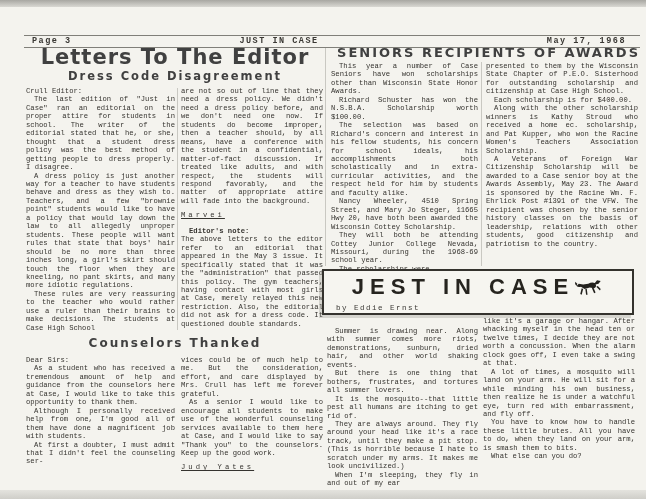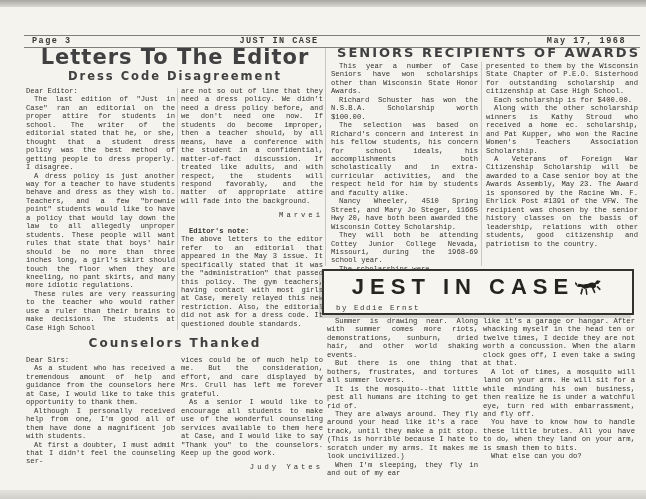--- a/index.html
+++ b/index.html
@@ -15,21 +15,21 @@
   .headline{position:absolute;text-align:center;font-family:"DejaVu Sans","Liberation Sans",sans-serif;
           font-weight:bold;color:#404040;}
   .lt-headline{left:28px;top:45px;width:294px;font-size:21px;letter-spacing:1px;}
   .lt-subhead{left:28px;top:69px;width:294px;font-size:11.5px;letter-spacing:2px;}
   .sr-headline{left:326px;top:45px;width:314px;font-size:13px;letter-spacing:2px;text-align:right;}
   .cn-headline{left:28px;top:336px;width:294px;font-size:12px;letter-spacing:2px;}
   .col{position:absolute;font-size:7.2px;line-height:8.45px;text-align:justify;}
   .col p{margin:0;text-indent:8px;}
   .col.cont p:first-child{text-indent:0;}
   .col p.salut{text-indent:0;}
-  .sig{display:block;text-align:right;letter-spacing:3px;margin:6px 0 7px 0;text-indent:0;}
+  .sig{display:block;text-align:left;letter-spacing:3px;margin:6px 0 7px 0;text-indent:0;text-decoration:underline;}
   .notelbl{margin:2px 0 0 0;text-indent:0;font-weight:bold;}
   .jest-box{position:absolute;left:322px;top:269px;width:308px;height:42px;
           border:2px solid #34322d;background:#f6f5f0;box-shadow:-3px 3px 0 rgba(120,118,110,.25);}
   .jest-title-row{display:flex;align-items:center;justify-content:center;margin-top:3px;}
   .jest-title{font-family:"Liberation Sans","DejaVu Sans",sans-serif;font-weight:bold;
           font-size:22px;letter-spacing:6px;color:#26241f;}
   .jest-byline{position:absolute;left:12px;bottom:1px;font-size:7.5px;letter-spacing:1.5px;color:#3a3834;}
   .jest-icon{display:inline-block;line-height:0;}
 </style>
 </head>
@@ -48,21 +48,21 @@
   <div class="hdr" style="right:20px;position:absolute;">May 17, 1968</div>
 
   <div class="vrule" style="left:177px;top:88px;height:242px;"></div>
   <div class="vrule" style="left:325px;top:48px;height:218px;"></div>
   <div class="vrule" style="left:481px;top:62px;height:204px;"></div>
 
   <div class="headline lt-headline">Letters To The Editor</div>
   <div class="headline lt-subhead">Dress Code Disagreement</div>
 
   <div class="col" style="left:26px;top:87px;width:149px;">
-    <p class="salut">Dear Editor:</p>
+    <p class="salut">Crull Editor:</p>
     <span><p>The last edition of "Just in Case" ran an editorial on the proper attire for students in school. The writer of the editorial stated that he, or she, thought that a student dress policy was the best method of getting people to dress properly. I disagree.</p><p>A dress policy is just another way for a teacher to have students behave and dress as they wish to. Teachers, and a few "brownie point" students would like to have a policy that would lay down the law to all allegedly unproper students. These people will want rules that state that boys' hair should be no more than three inches long, a girl's skirt should touch the floor when they are kneeling, no pant skirts, and many more idiotic regulations.</p><p>These rules are very reassuring to the teacher who would rather use a ruler than their brains to make decisions. The students at Case High School</p></span>
   </div>
 
   <div class="col cont" style="left:181px;top:87px;width:142px;">
     <span><p>are not so out of line that they need a dress policy. We didn't need a dress policy before, and we don't need one now. If students do become improper, then a teacher should, by all means, have a conference with the student in a confidential, matter-of-fact discussion. If treated like adults, and with respect, the students will respond favorably, and the matter of appropriate attire will fade into the background.</p></span>
     <span class="sig">Marvei</span>
     <p class="notelbl">Editor's note:</p>
     <span><p>The above letters to the editor refer to an editorial that appeared in the May 3 issue. It specifically stated that it was the "administration" that passed this policy. The gym teachers, having contact with most girls at Case, merely relayed this new restriction. Also, the editorial did not ask for a dress code. It questioned double standards.</p></span>
   </div>
 
@@ -95,21 +95,21 @@
         <svg width="30" height="19" viewBox="0 0 40 26">
           <path d="M36 4 L33 8 L29 9 Q31 12 27 14 L21 13 L14 15 L9 12 Q5 13 3 11 L6 8 L12 9 L19 8 Q24 5 28 7 L31 3 Z" fill="#23211d"></path>
           <path d="M10 14 L8 22 L10 23 L12 15 Z M15 15 L16 23 L18 23 L17 15 Z M24 14 L27 21 L29 20 L26 13 Z M30 12 L35 17 L36 15 L32 11 Z" fill="#23211d"></path>
           <path d="M3 11 Q0 9 1 5 L4 8 Z" fill="#23211d"></path>
         </svg>
       </span>
     </div>
     <span class="jest-byline">by Eddie Ernst</span>
   </div>
 
-  <div class="col" style="left:327px;top:317px;width:151px;">
+  <div class="col" style="left:327px;top:327px;width:151px;">
     <span><p>Summer is drawing near. Along with summer comes more riots, demonstrations, sunburn, dried hair, and other world shaking events.</p><p>But there is one thing that bothers, frustrates, and tortures all summer lovers.</p><p>It is the mosquito--that little pest all humans are itching to get rid of.</p><p>They are always around. They fly around your head like it's a race track, until they make a pit stop. (This is horrible because I hate to scratch under my arms. It makes me look uncivilized.)</p><p>When I'm sleeping, they fly in and out of my ear</p></span>
   </div>
 
   <div class="col cont" style="left:483px;top:317px;width:152px;">
     <span><p>like it's a garage or hangar. After whacking myself in the head ten or twelve times, I decide they are not worth a concussion. When the alarm clock goes off, I even take a swing at that.</p><p>A lot of times, a mosquito will land on your arm. He will sit for a while minding his own business, then realize he is under a watchful eye, turn red with embarrassment, and fly off.</p><p>You have to know how to handle these little brutes. All you have to do, when they land on your arm, is smash them to bits.</p><p>What else can you do?</p></span>
   </div>
 
 </div>
 
 </body></html>

